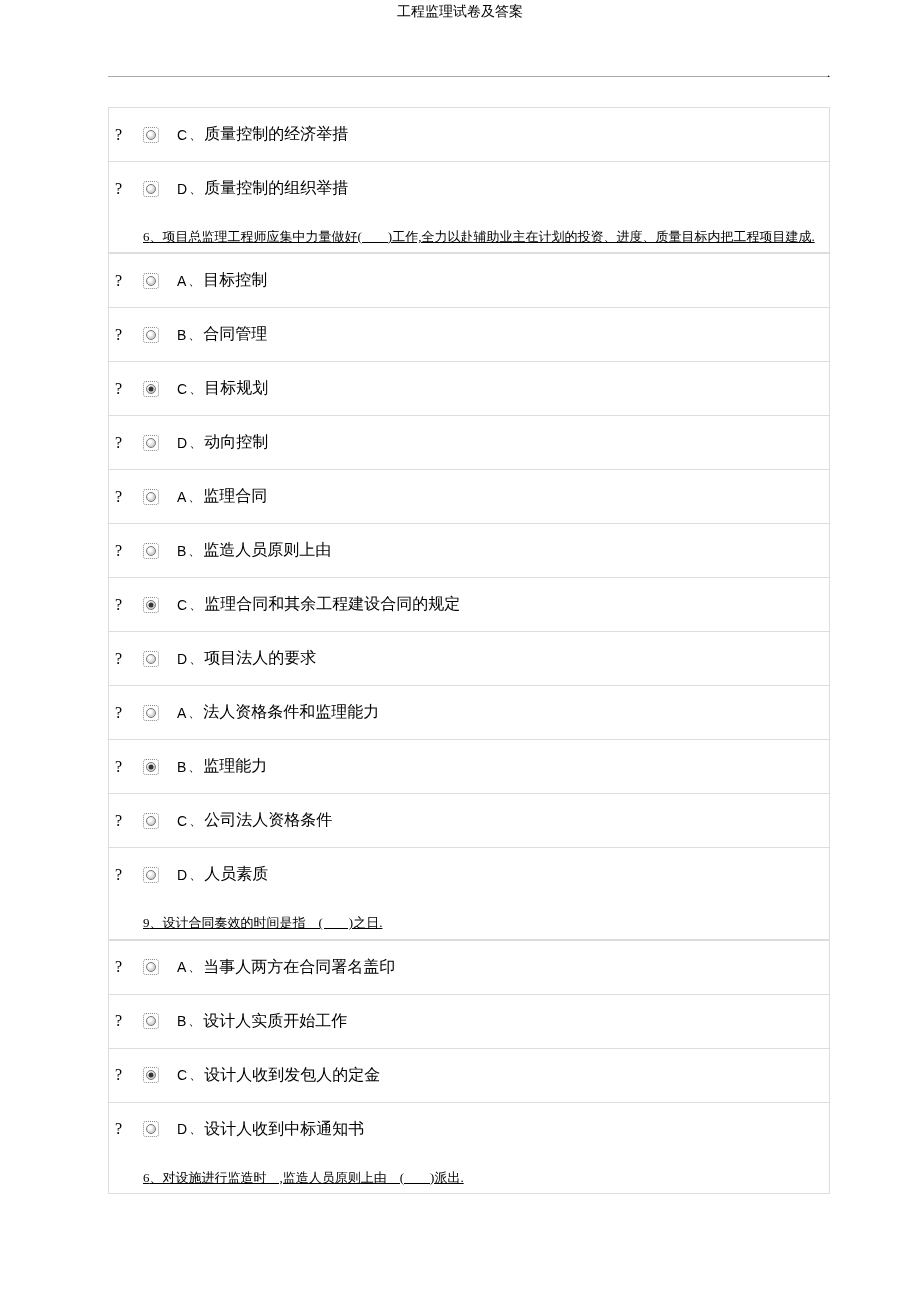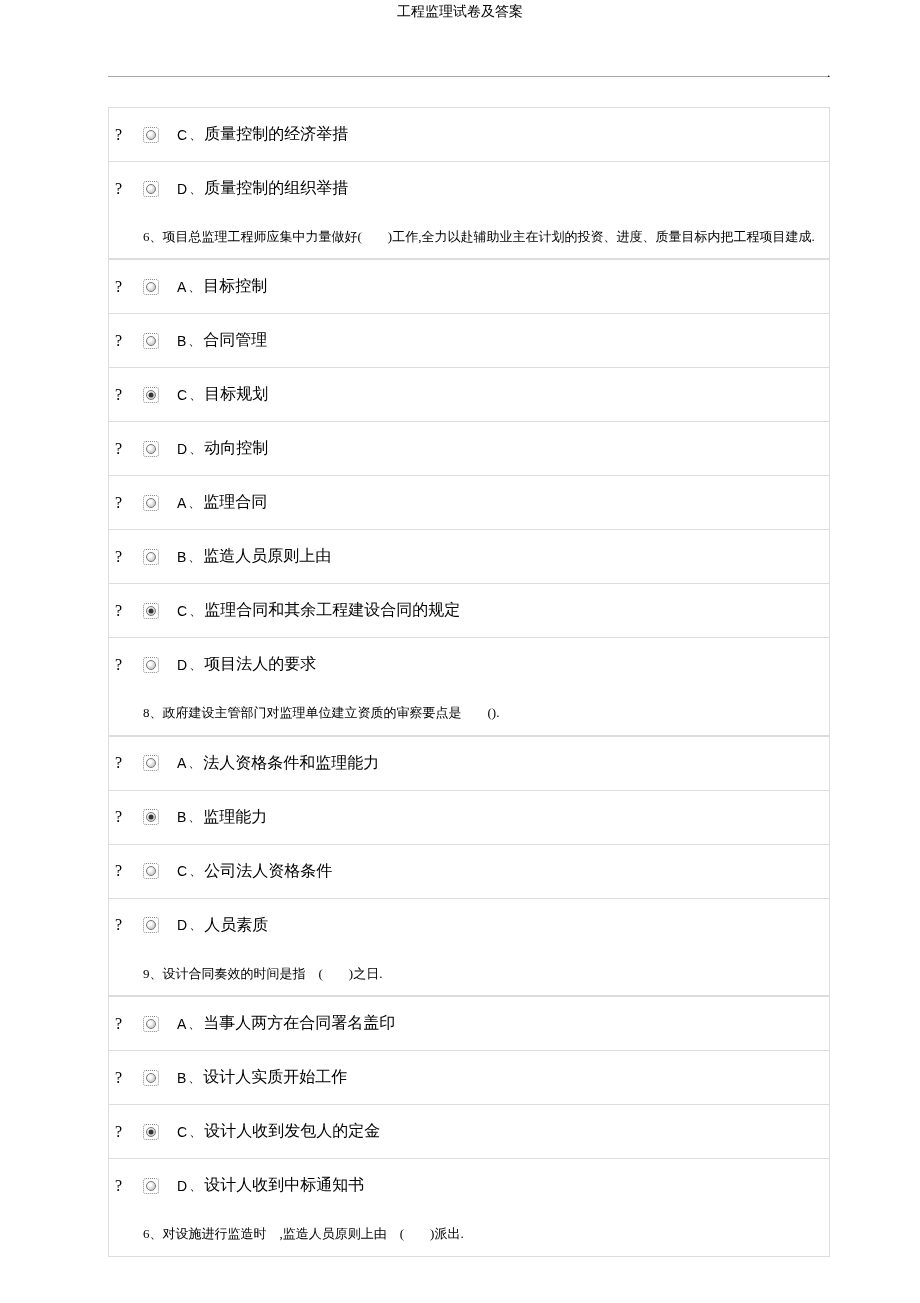--- a/index.html
+++ b/index.html
@@ -88,23 +88,24 @@
     }
     .opt-sep {
       margin-right: 2px;
     }
     .opt-text {
       font-size: 16px;
     }
     .question-row {
       border: 1px solid #ddd;
       border-top: none;
-      padding: 10px 8px 10px 34px;
+      padding: 10px 8px 4px 34px;
       font-size: 13px;
       line-height: 1.8;
+      text-decoration: underline;
     }
     .block {
       margin-bottom: 0;
     }
   </style>
 </head>
 <body>
 
 <div class="page-header">
   <span>工程监理试卷及答案</span>
@@ -205,23 +206,20 @@
     <div class="option-row">
       <span class="q-mark">?</span>
       <span class="radio">
           <span class="radio-inner"></span>
         </span>
       <span class="opt-letter">D</span>
       <span class="opt-sep">、</span>
       <span class="opt-text">项目法人的要求</span>
     </div>
 
-    <div class="question-row">
-      <span>8</span><span>、政府建设主管部门对监理单位建立资质的审察要点是　　().</span>
-    </div>
     <div class="option-row">
       <span class="q-mark">?</span>
       <span class="radio">
           <span class="radio-inner"></span>
         </span>
       <span class="opt-letter">A</span>
       <span class="opt-sep">、</span>
       <span class="opt-text">法人资格条件和监理能力</span>
     </div>
     <div class="option-row">

